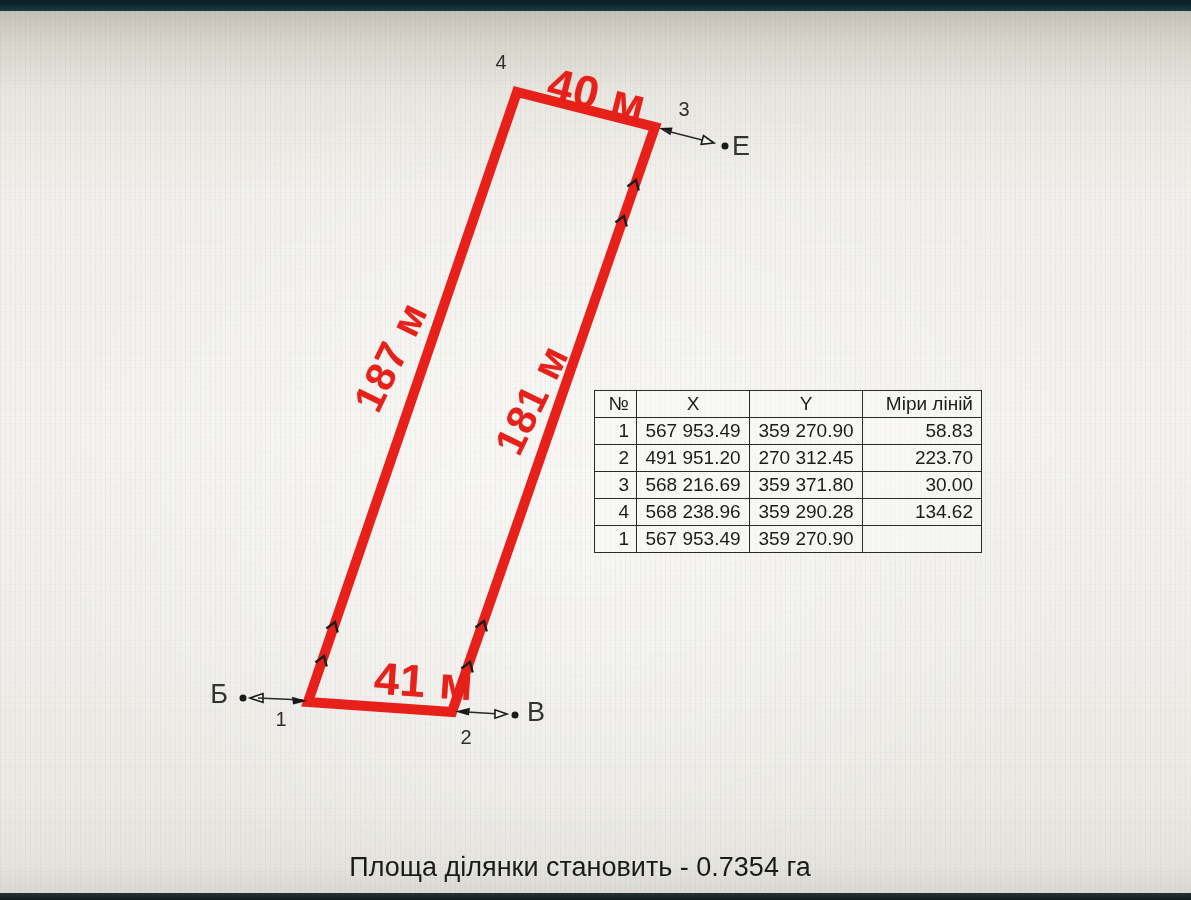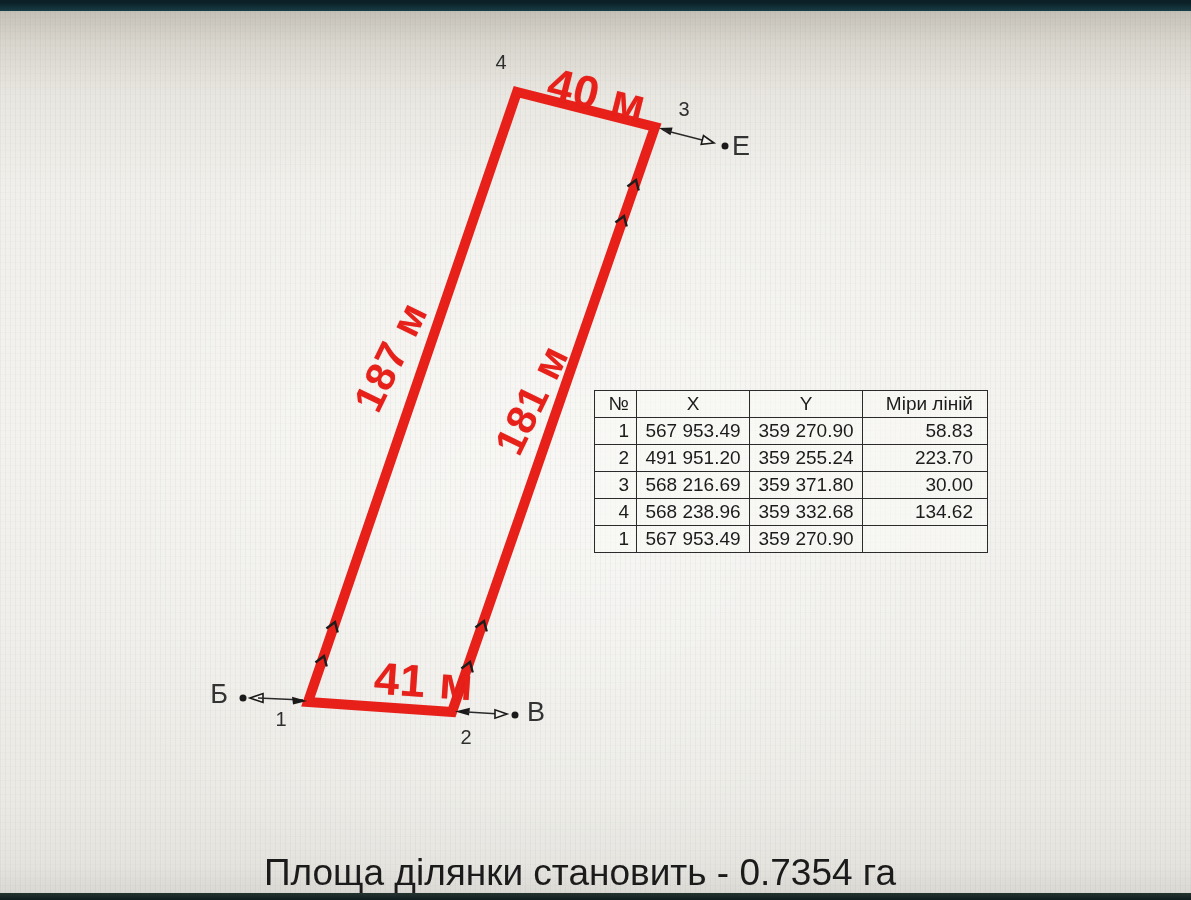--- a/index.html
+++ b/index.html
@@ -66,26 +66,26 @@
   .coord-table td,.coord-table th{
     border:1.6px solid #2b2b2b;
     height:26px;padding:0 4px;
     font-weight:normal;
     white-space:nowrap;
   }
   .coord-table th{text-align:center;}
   .coord-table .c-num{width:30px;text-align:right;padding-right:7px;}
   .coord-table .c-x{width:104px;text-align:center;}
   .coord-table .c-y{width:104px;text-align:center;}
-  .coord-table .c-len{width:106px;text-align:right;padding-right:14px;}
+  .coord-table .c-len{width:106px;text-align:right;padding-right:8px;}
 
   .caption{
     position:absolute;left:0;top:852px;width:1160px;
     text-align:center;
-    font-size:37px;color:#1b1b1b;
+    font-size:27px;color:#1b1b1b;
   }
 </style>
 </head>
 <body>
 
 <div class="screen">
   <div class="paper"></div>
   <div class="texture"></div>
 
   <svg class="overlay" width="1191" height="900" viewBox="0 0 1191 900">
@@ -149,33 +149,33 @@
     <tbody>
       <tr>
         <td class="c-num">1</td>
         <td class="c-x">567 953.49</td>
         <td class="c-y">359 270.90</td>
         <td class="c-len">58.83</td>
       </tr>
       <tr>
         <td class="c-num">2</td>
         <td class="c-x">491 951.20</td>
-        <td class="c-y">359 255.24</td>
+        <td class="c-y">270 312.45</td>
         <td class="c-len">223.70</td>
       </tr>
       <tr>
         <td class="c-num">3</td>
         <td class="c-x">568 216.69</td>
         <td class="c-y">359 371.80</td>
         <td class="c-len">30.00</td>
       </tr>
       <tr>
         <td class="c-num">4</td>
         <td class="c-x">568 238.96</td>
-        <td class="c-y">359 332.68</td>
+        <td class="c-y">359 290.28</td>
         <td class="c-len">134.62</td>
       </tr>
       <tr>
         <td class="c-num">1</td>
         <td class="c-x">567 953.49</td>
         <td class="c-y">359 270.90</td>
         <td class="c-len"></td>
       </tr>
     </tbody>
   </table>

